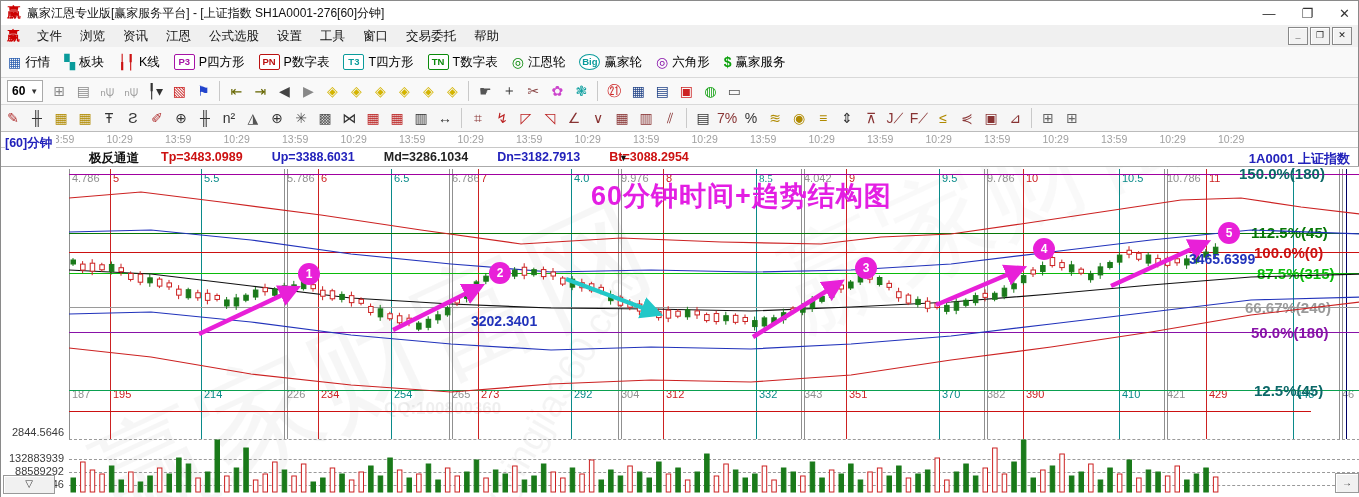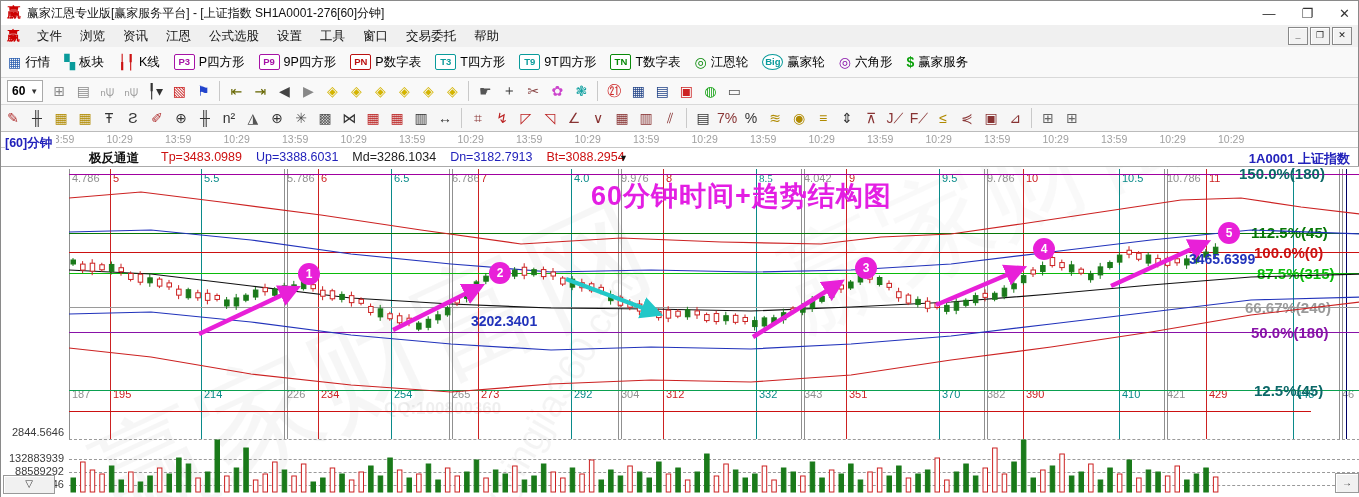--- a/index.html
+++ b/index.html
@@ -29,21 +29,21 @@
   .tsep{width:1px;height:20px;background:#c9c9c9;margin:0 4px;}
   #periodbox{display:flex;align-items:center;border:1px solid #aaa;background:#fff;height:20px;margin:0 4px 0 6px;padding:0 4px;font-size:12px;font-weight:bold;}
   #periodbox .car{font-size:8px;margin-left:5px;color:#333;}
   
   #chartheader{position:absolute;left:0;top:131px;width:100%;height:34px;background:#fff;}
   #timesrow{position:absolute;left:0;top:0;width:100%;height:15px;border-bottom:1px solid #c8c8c8;}
   #timesrow span{position:absolute;top:1px;font-size:10.5px;color:#a0a0a0;}
   #periodlabel{position:absolute;left:4px;top:3px;font-size:12.5px;font-weight:bold;color:#2222bb;background:#fff;padding-right:4px;z-index:3;}
   #indrow{position:absolute;left:0;top:16px;width:100%;height:18px;font-size:12.5px;}
   #indrow .nm{position:absolute;left:88px;top:2px;color:#111;font-weight:bold;}
-  #indrow .vals{position:absolute;left:160px;top:2px;display:flex;gap:14px;font-weight:normal;align-items:center;}
+  #indrow .vals{position:absolute;left:160px;top:2px;display:flex;gap:29px;font-weight:bold;align-items:center;}
   #symbolname{position:absolute;right:8px;top:2px;color:#2222bb;font-weight:bold;font-size:13px;}
   #trimark{position:absolute;left:618px;top:21px;font-size:9px;color:#111;}
   
   #plot{position:absolute;left:0;top:165px;width:1359px;height:332px;background:#fff;overflow:hidden;border-top:1px solid #aaa;}
   .vline{position:absolute;top:2px;width:1px;height:270px;}
   .hline{position:absolute;left:68px;height:1px;}
   .toplab,.botlab{position:absolute;font-size:11px;}
   .toplab{top:5px;}
   .botlab{top:221px;}
   .pctlab{position:absolute;font-size:15px;font-weight:bold;letter-spacing:0px;}
@@ -98,34 +98,26 @@
       </div>
       <div class="item">
         <span class="glyph" style="color: rgb(204, 17, 17);">╽╿</span>
         <span>K线</span>
       </div>
       <div class="item">
         <span class="badge" style="color: rgb(166, 18, 166);">P3</span>
         <span>P四方形</span>
       </div>
       <div class="item">
-        <span class="badge" style="color: rgb(166, 18, 166);">P9</span>
-        <span>9P四方形</span>
-      </div>
-      <div class="item">
         <span class="badge" style="color: rgb(187, 17, 17);">PN</span>
         <span>P数字表</span>
       </div>
       <div class="item">
         <span class="badge" style="color: rgb(10, 155, 155);">T3</span>
         <span>T四方形</span>
-      </div>
-      <div class="item">
-        <span class="badge" style="color: rgb(10, 155, 155);">T9</span>
-        <span>9T四方形</span>
       </div>
       <div class="item">
         <span class="badge" style="color: rgb(10, 138, 10);">TN</span>
         <span>T数字表</span>
       </div>
       <div class="item">
         <span class="glyph" style="color: rgb(10, 138, 10);">◎</span>
         <span>江恩轮</span>
       </div>
       <div class="item">

